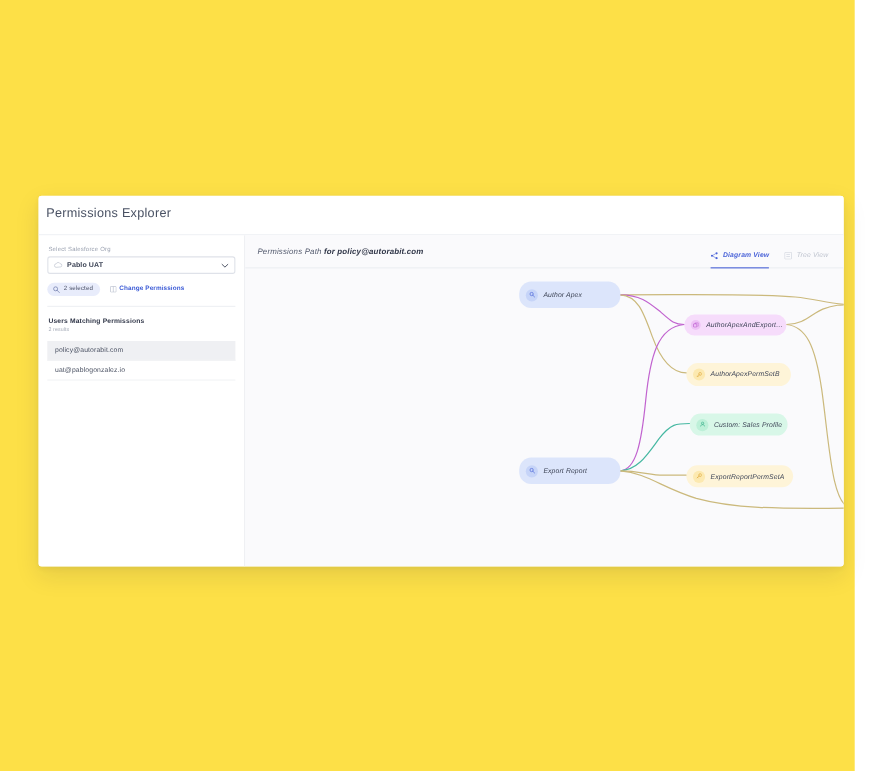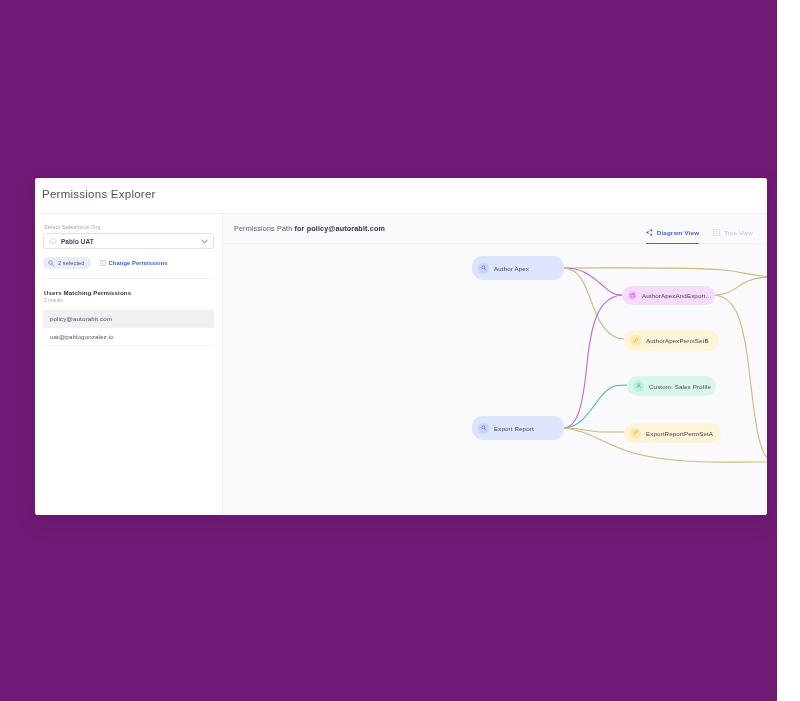--- a/index.html
+++ b/index.html
@@ -9,21 +9,21 @@
     height: 701px;
     background: #ffffff;
     font-family: "Liberation Sans", sans-serif;
     overflow: hidden;
   }
 
   #stage {
     position: relative;
     width: 777px;
     height: 701px;
-    background: #701a75;
+    background: #fde047;
   }
 
   
   .app-card {
     position: absolute;
     left: 35px;
     top: 178px;
     width: 732px;
     height: 337px;
     background: #ffffff;
@@ -153,20 +153,21 @@
     cursor: pointer;
     border-bottom: 1px solid #f2f3f6;
   }
   .user-item.selected { background: #eff0f3; }
 
   
   .diagram-pane {
     flex: 1;
     background: #fafafc;
     position: relative;
+    font-style: italic;
   }
 
   .diagram-header {
     height: 30px;
     display: flex;
     align-items: center;
     justify-content: space-between;
     padding: 0 14px 0 11px;
     border-bottom: 1px solid #eceef2;
     background: #fafafc;

